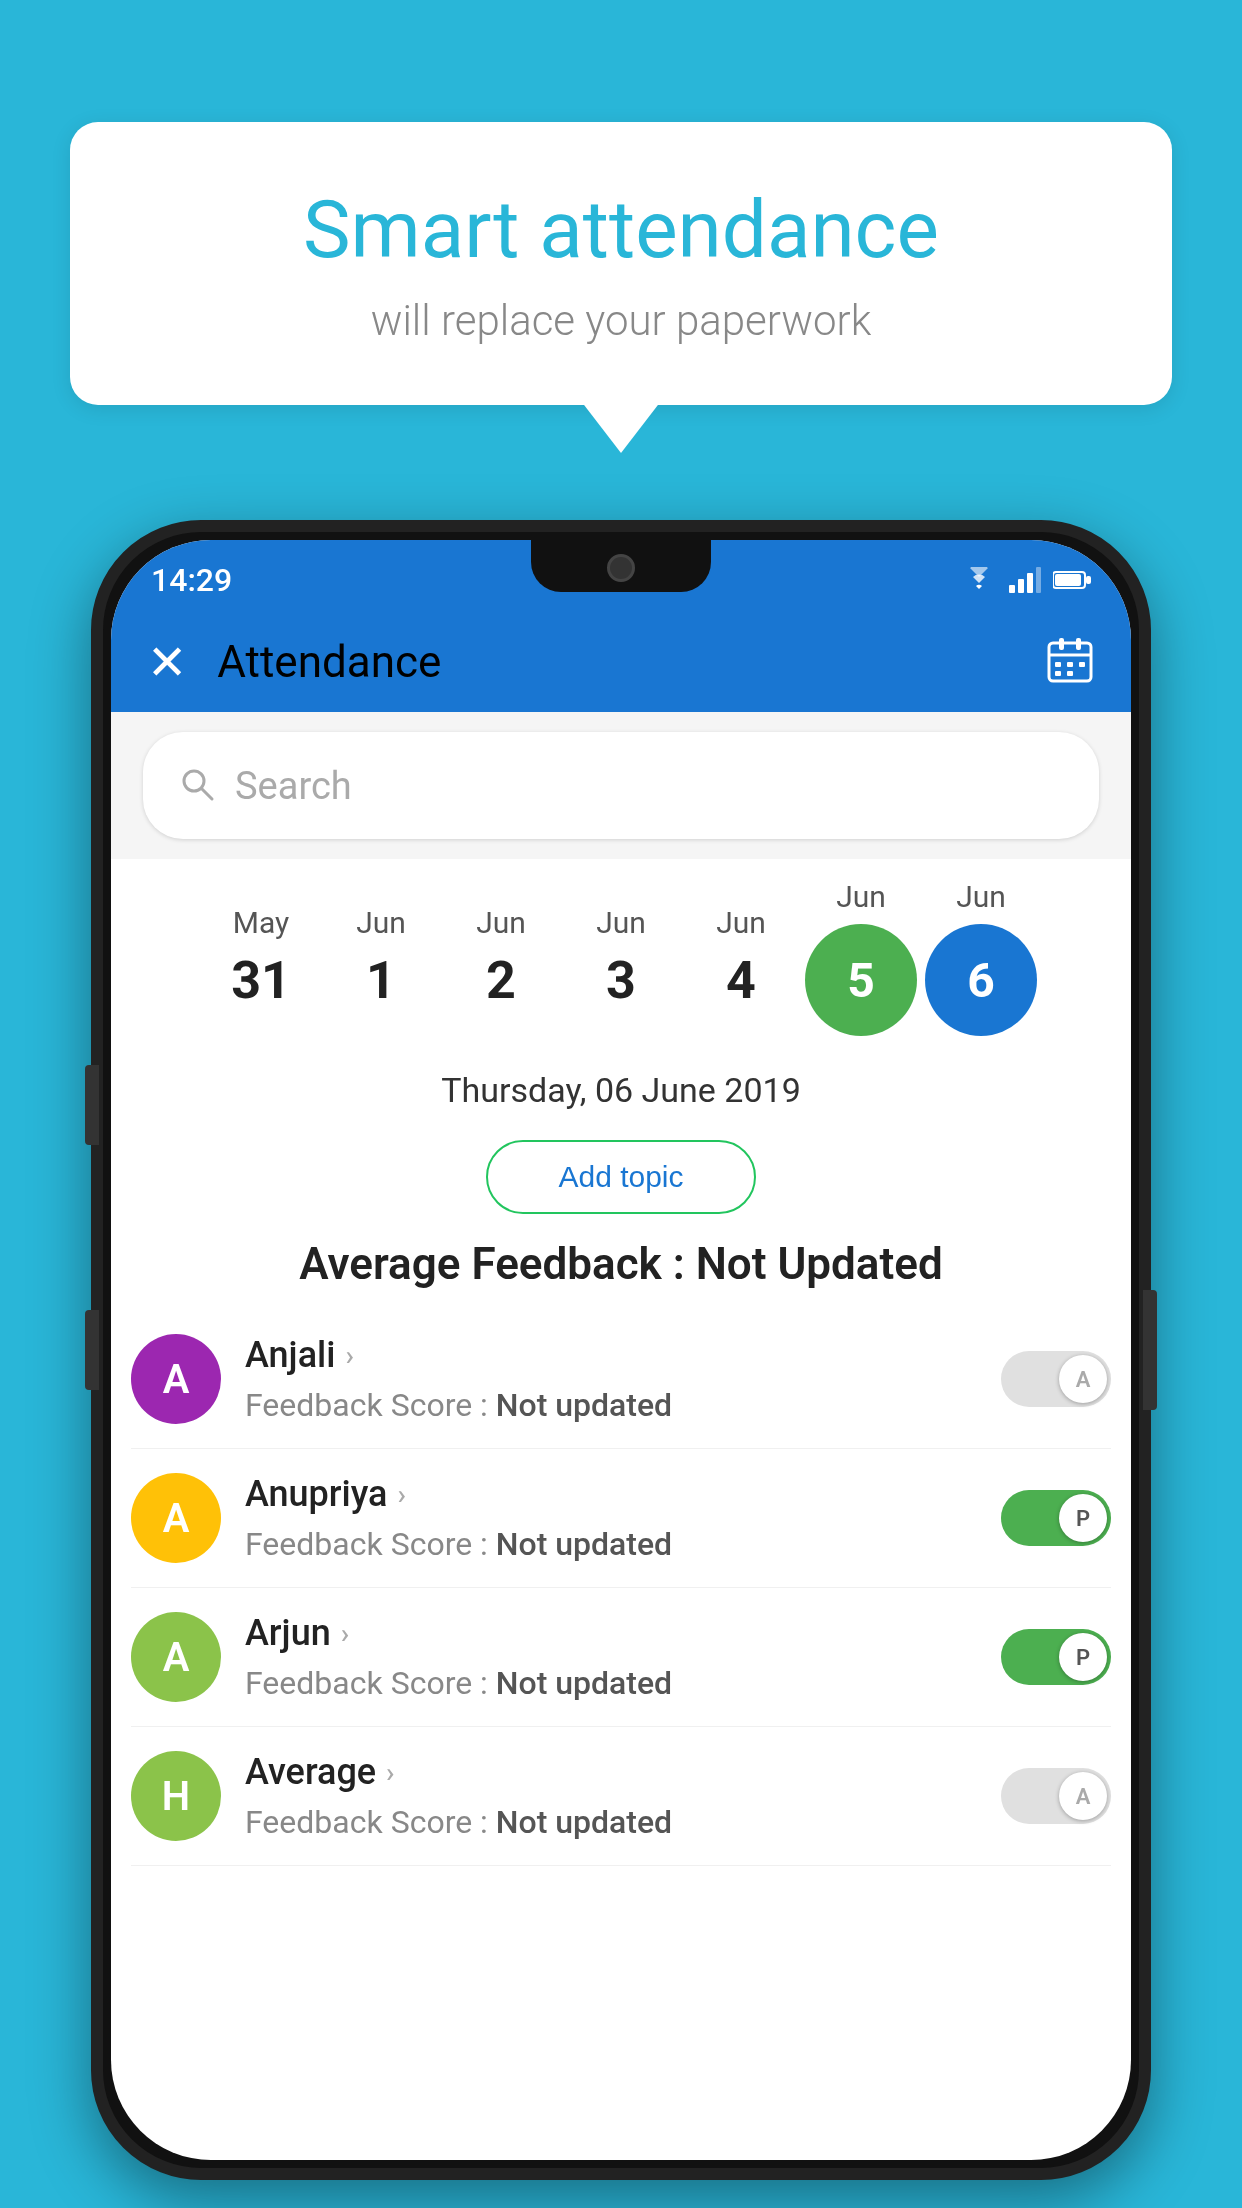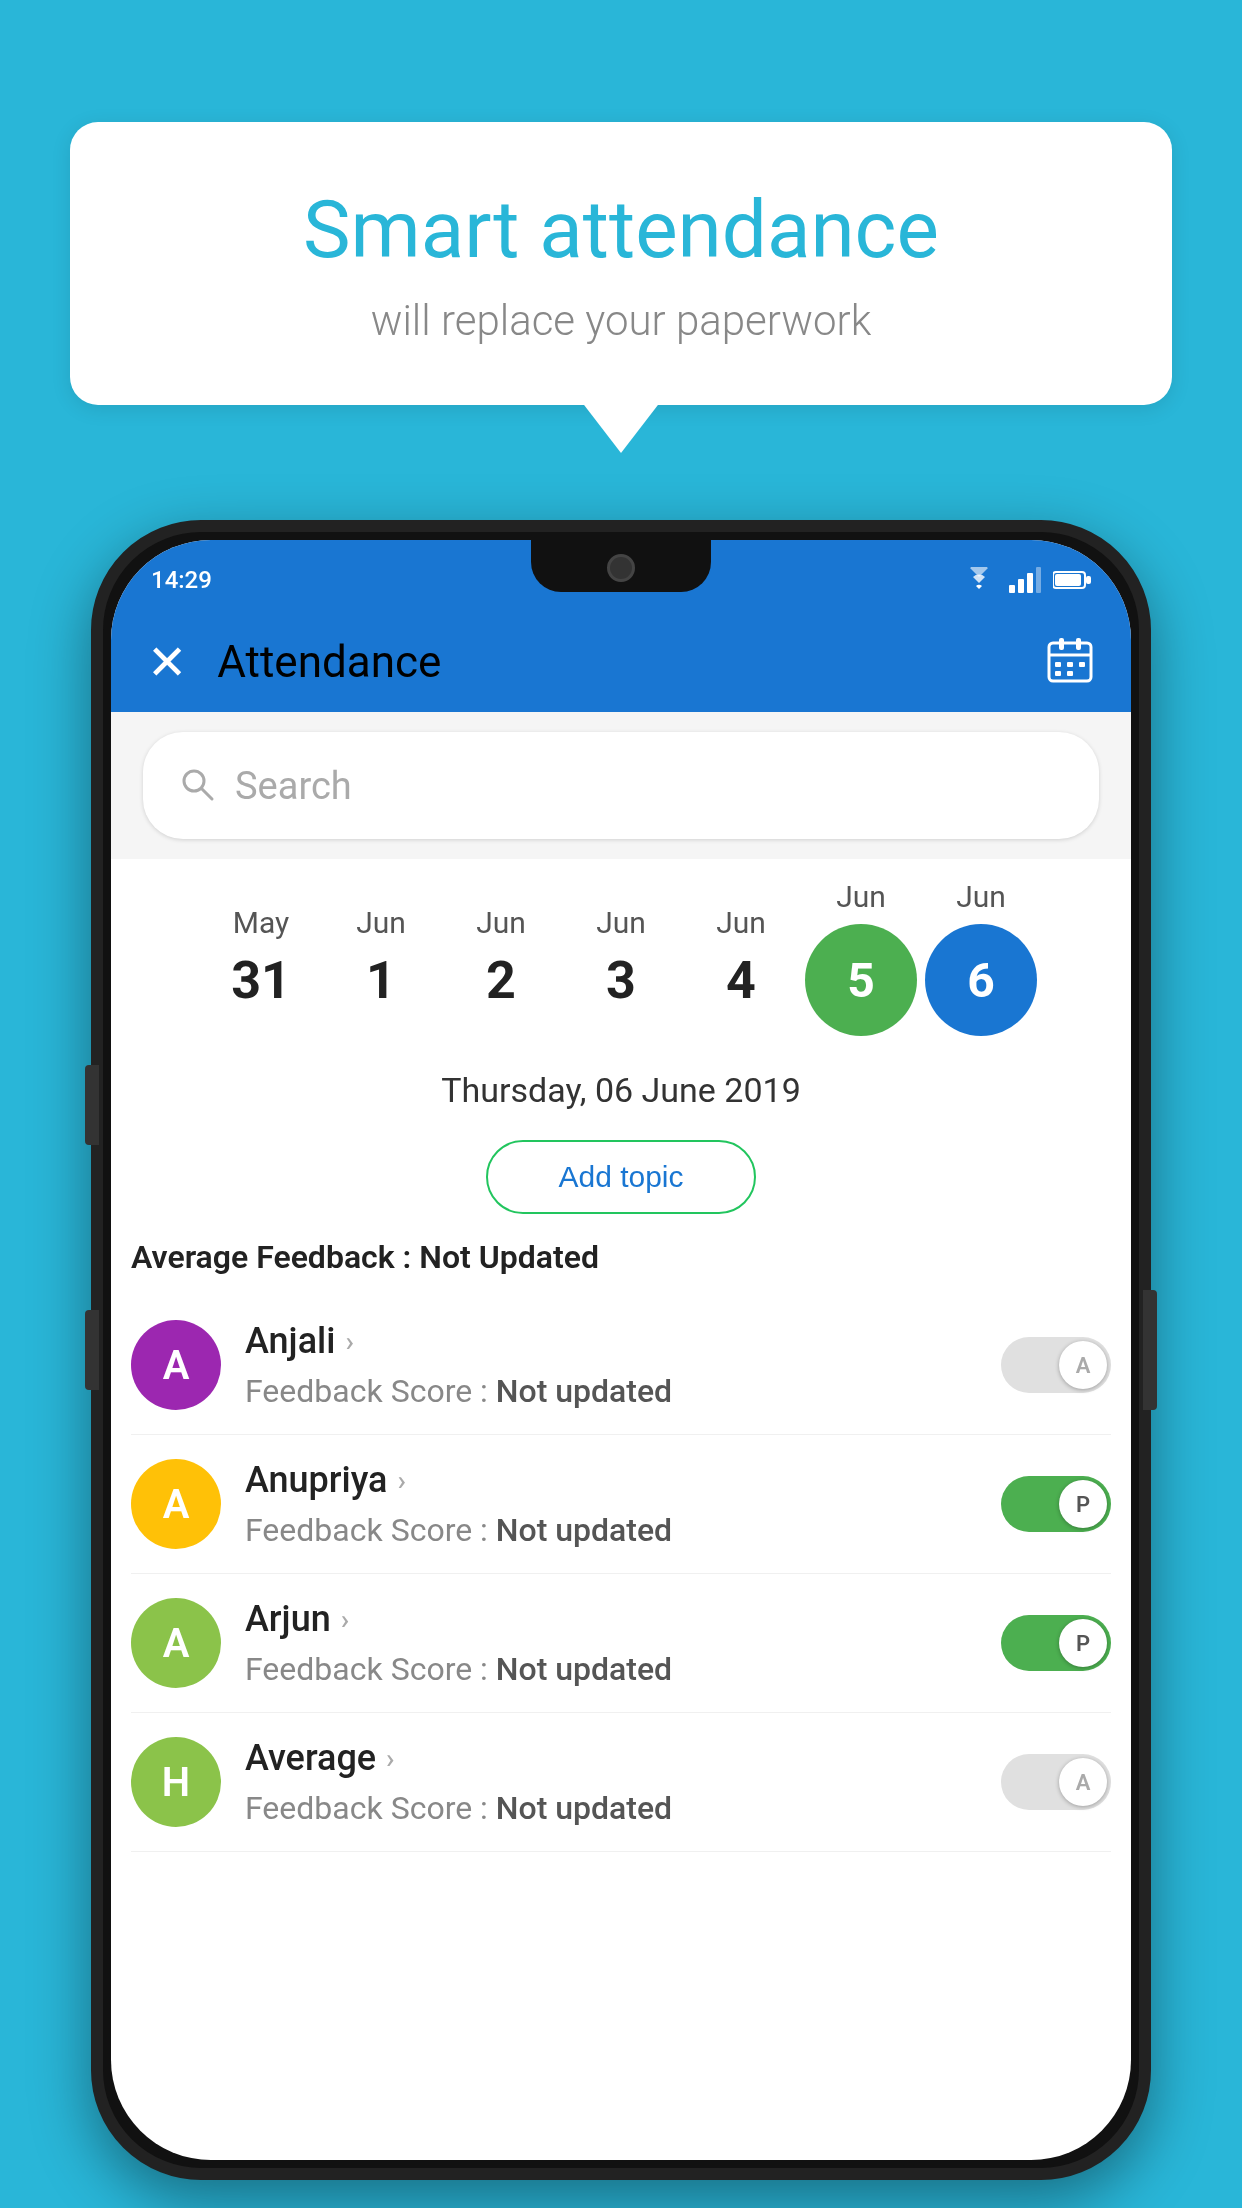--- a/index.html
+++ b/index.html
@@ -120,21 +120,21 @@
       height: 72px;
       display: flex;
       align-items: center;
       justify-content: space-between;
       padding: 0 40px;
       padding-top: 8px;
     }
 
     .status-time {
       color: white;
-      font-size: 24px;
+      font-size: 32px;
       font-weight: 500;
     }
 
     .status-icons {
       display: flex;
       align-items: center;
       gap: 12px;
     }
 
     
@@ -265,23 +265,23 @@
       border-radius: 40px;
       padding: 18px 70px;
       color: #1976d2;
       font-size: 30px;
       cursor: pointer;
       background: white;
     }
 
     
     .avg-feedback {
-      text-align: left;
+      text-align: center;
       padding: 10px 20px 20px;
-      font-size: 32px;
+      font-size: 44px;
       color: #888;
     }
 
     .avg-feedback span {
       color: #222;
       font-weight: 600;
     }
 
     
     .student-list {

